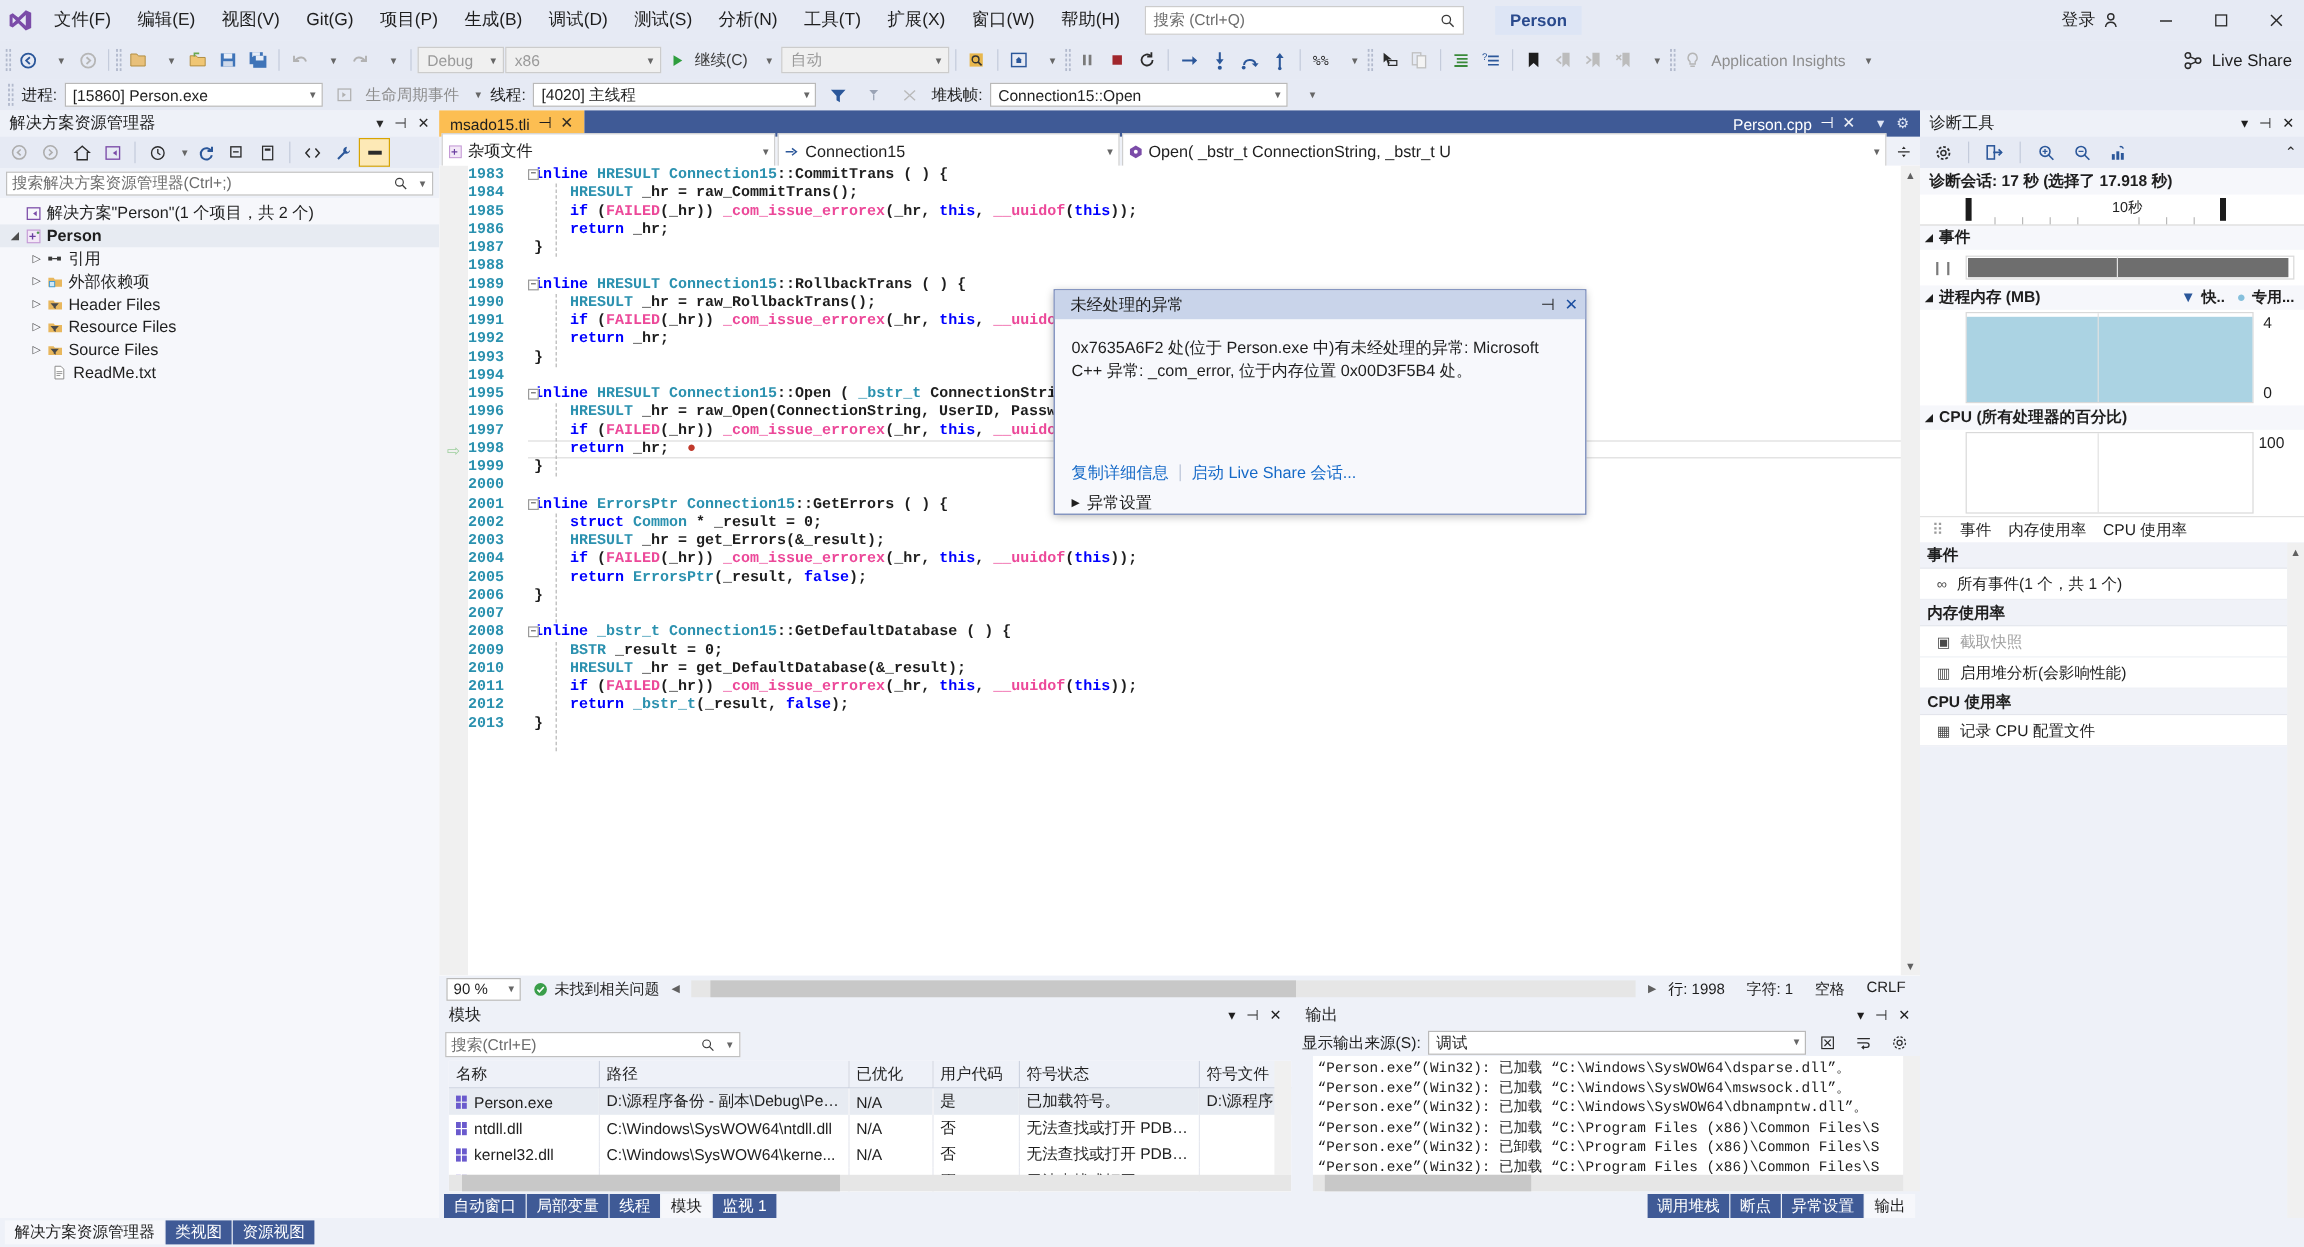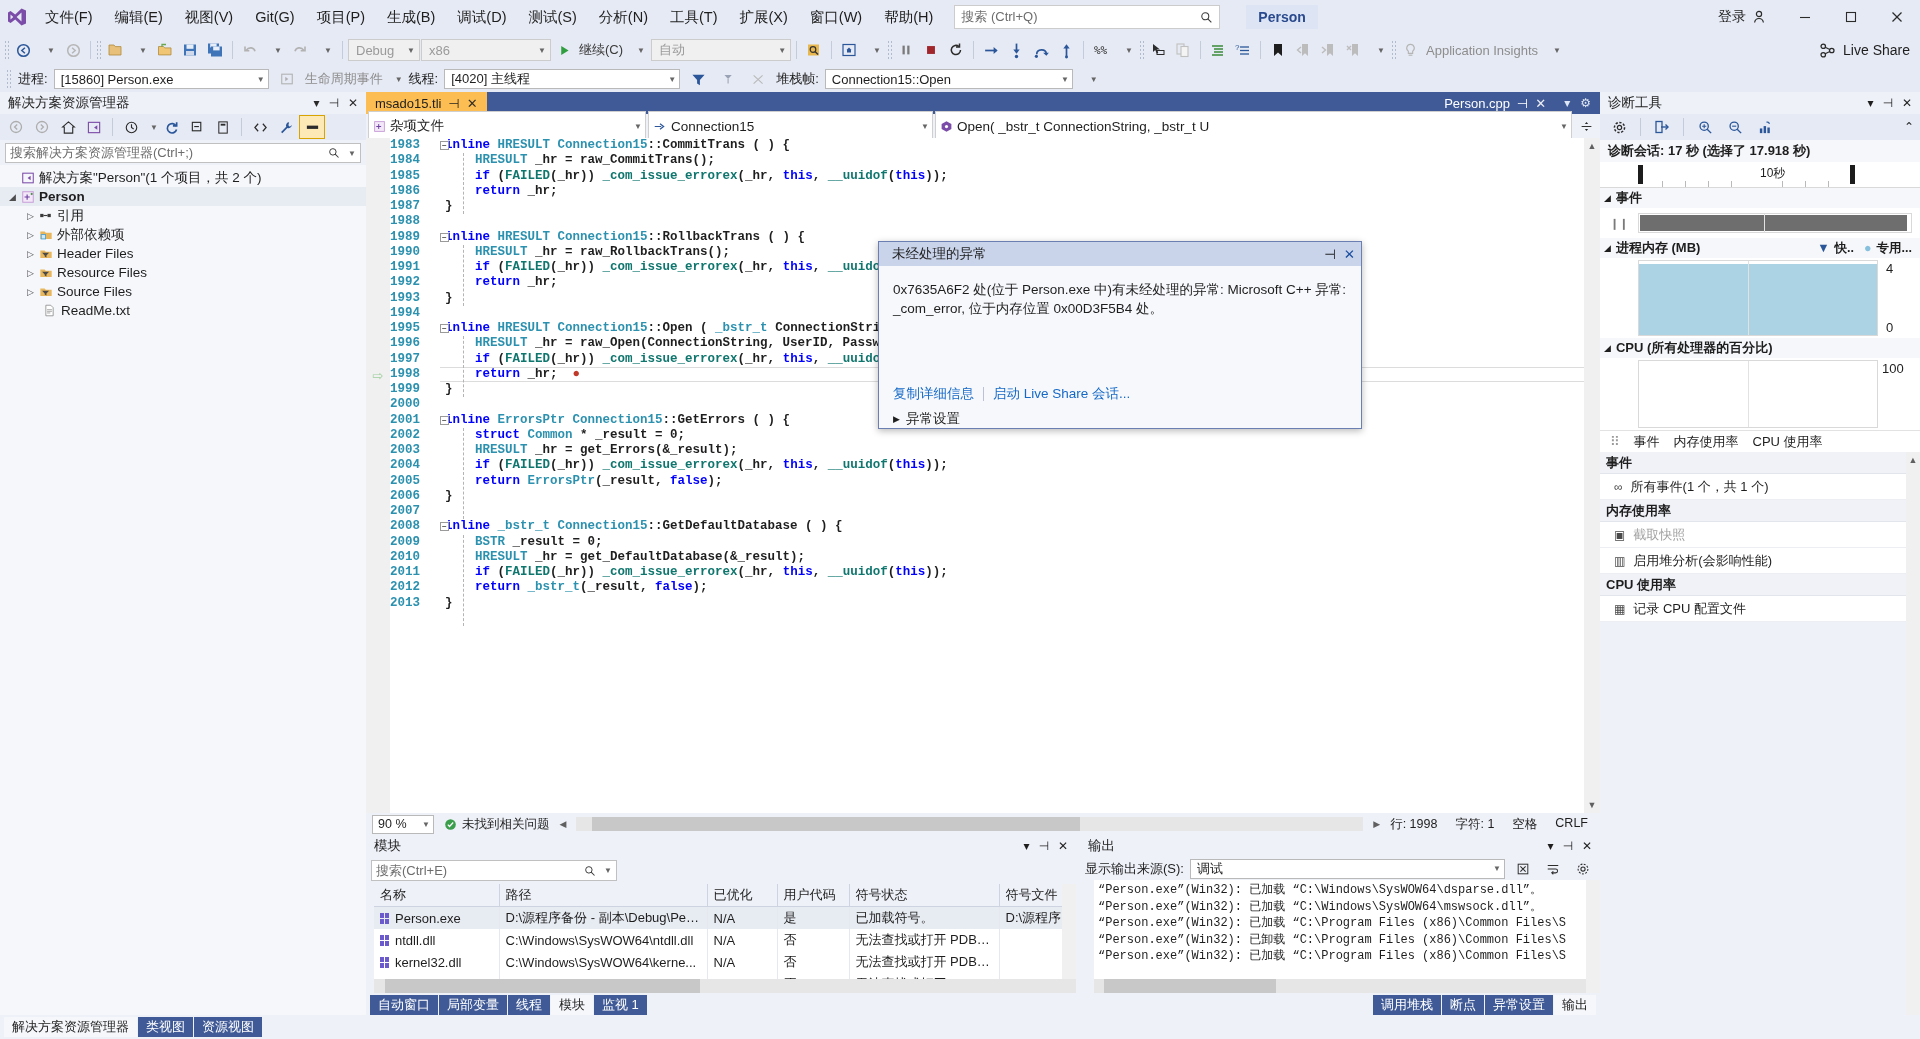--- a/index.html
+++ b/index.html
@@ -112,21 +112,21 @@
 
   #editor { flex:1; background:#fff; position:relative; overflow:hidden; display:flex; }
   #glyphmargin { width:24px; background:#f0f0f0; }
   #codearea { flex:1; position:relative; font-family:"Liberation Mono","DejaVu Sans Mono",monospace;
               font-size:12.5px; line-height:15.25px;font-weight:bold; }
   .cl { height:15.25px; white-space:pre; display:flex; }
   .ln { width:40px; text-align:right; color:#2b91af; padding-right:10px; flex:none; }
   .code { flex:1; }
   .kw  { color:#0000ff; }
   .ty  { color:#2b91af; }
-  .mac { color:#0f766e; }
+  .mac { color:#ec4899; }
   .collapse { position:absolute; left:50px; width:9px; height:9px; border:1px solid #9a9a9a;
               background:#fff; font-size:8px; line-height:7px; text-align:center; color:#555; }
   .vline { position:absolute; left:73px; width:0; border-left:1px dashed #b4b4b4; }
   .curline { position:absolute; left:50px; right:0; height:15.25px;
              border-top:1px solid #dcdcdc; border-bottom:1px solid #dcdcdc; }
   #vscroll { width:16px; background:#f0f0f0; display:flex; flex-direction:column;
              align-items:center; justify-content:space-between; }
   .sarrow { font-size:9px; color:#606060; padding:3px 0; }
 
   #editor-status { height:22px; background:#eef1f8; display:flex; align-items:center;
@@ -193,21 +193,21 @@
   .dt-tabs { height:22px; background:#fff; display:flex; align-items:center; gap:14px;
              padding-left:10px; font-size:13px; border-top:1px solid #e2e2e2; }
   .dt-list-head { height:22px; display:flex; align-items:center; padding-left:6px;
                   font-weight:bold; font-size:13px; background:#f0f2f8; border-bottom:1px solid #e3e5ec; }
   .dt-list-item { height:26px; display:flex; align-items:center; gap:8px; padding-left:14px;
                   font-size:13px; background:#fff; border-bottom:1px solid #eceef4; }
   #dt-scroll { width:14px; background:#f0f0f0; }
 
   
   #exc {
-    position:absolute; left:878px; top:241px; width:484px; height:188px;
+    position:absolute; left:878px; top:241px; width:444px; height:188px;
     background:#f7f8fc; border:1px solid #6b7fb3; box-shadow:0 2px 7px rgba(0,0,0,.28);
     display:flex; flex-direction:column; z-index:50;
   }
   #exc-head { height:24px; background:#c9d4ea; display:flex; align-items:center;
               padding:0 6px 0 13px; font-size:13.5px; }
   #exc-head .btns { margin-left:auto; display:flex; gap:8px; align-items:center; }
   #exc-body { padding:14px 14px 0 14px; font-size:13.5px; line-height:19px; color:#1e1e1e; }
   #exc-links { padding:0 14px; display:flex; align-items:center; gap:9px; font-size:13.5px; }
   #exc-links a { color:#1569c7; text-decoration:none; }
   #exc-links .vsep { width:1px; height:14px; background:#b9c2d6; }
@@ -1006,20 +1006,21 @@
             <svg width="14" height="14" viewBox="0 0 16 16">
                 <circle cx="8" cy="8" r="2.4" fill="none" stroke="#2b2b2b" stroke-width="1.2"></circle>
                 <circle cx="8" cy="8" r="5.6" fill="none" stroke="#2b2b2b" stroke-width="1.2" stroke-dasharray="2.2 1.6"></circle>
               </svg>
           </div>
         </div>
         <div style="flex:1; display:flex; margin-left:14px; overflow:hidden; position:relative;">
           <div id="out-body">
               <div class="oline">“Person.exe”(Win32): 已加载 “C:\Windows\SysWOW64\dsparse.dll”。</div>
               <div class="oline">“Person.exe”(Win32): 已加载 “C:\Windows\SysWOW64\mswsock.dll”。</div>
+              <div class="oline">“Person.exe”(Win32): 已加载 “C:\Windows\SysWOW64\dbnampntw.dll”。</div>
               <div class="oline">“Person.exe”(Win32): 已加载 “C:\Program Files (x86)\Common Files\S</div>
               <div class="oline">“Person.exe”(Win32): 已卸载 “C:\Program Files (x86)\Common Files\S</div>
               <div class="oline">“Person.exe”(Win32): 已加载 “C:\Program Files (x86)\Common Files\S</div>
             </div>
           <div style="width:14px;background:#f0f0f0"></div>
           <div style="position:absolute;left:0;right:14px;bottom:0;height:14px;background:#e6e6e6">
             <div style="height:14px;width:35%;margin-left:2%;background:#c8c8c8"></div>
           </div>
         </div>
         <div class="tabrow" style="justify-content:flex-end">

